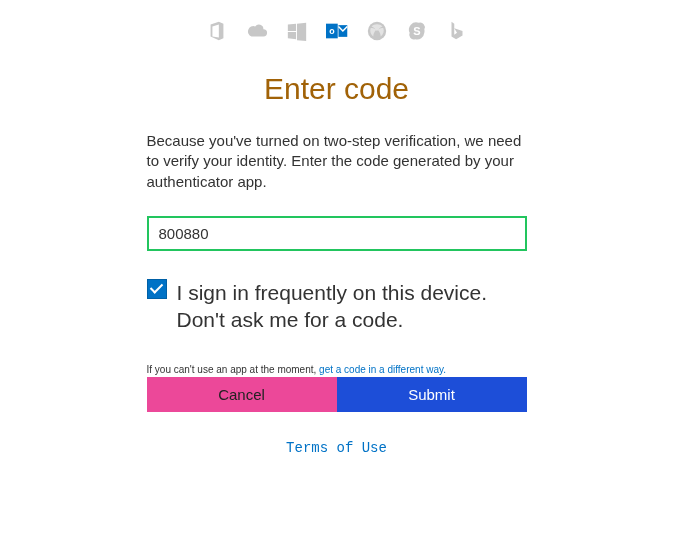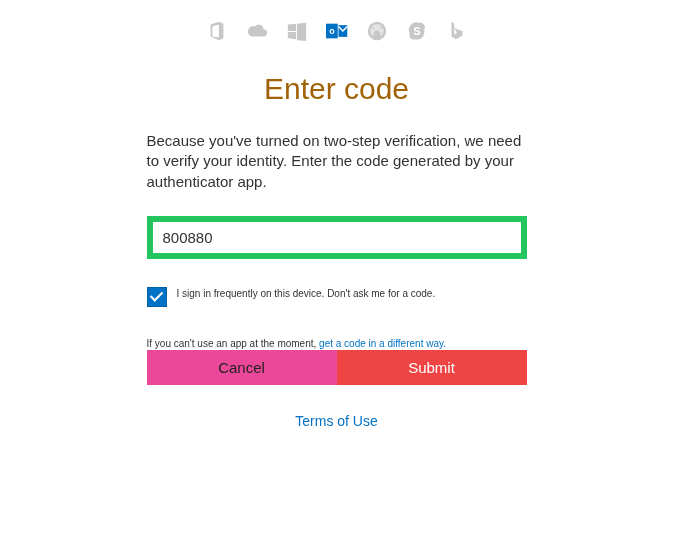--- a/index.html
+++ b/index.html
@@ -37,21 +37,21 @@
     .instructions {
       font-size: 15px;
       line-height: 1.35;
       color: #333;
       margin-bottom: 24px;
     }
     .code-input {
       width: 100%;
       padding: 7px 10px;
       font-size: 15px;
-      border: 6px solid #22c55e;
+      border: 2px solid #22c55e;
       outline: none;
       font-family: inherit;
       color: #333;
     }
     .check-row {
       display: flex;
       align-items: flex-start;
       gap: 10px;
       margin-top: 28px;
       margin-bottom: 30px;
@@ -70,21 +70,21 @@
       position: absolute;
       left: 5px;
       top: 1px;
       width: 5px;
       height: 10px;
       border: solid #fff;
       border-width: 0 2px 2px 0;
       transform: rotate(45deg);
     }
     .check-label {
-      font-size: 10px;
+      font-size: 21px;
       line-height: 1.3;
       color: #333;
     }
     .alt-text {
       text-align: left;
       font-size: 10px;
       line-height: 1.35;
     }
     .link {
       color: #0072c6;
@@ -102,29 +102,30 @@
       font-size: 15px;
       border: none;
       cursor: pointer;
       font-family: inherit;
     }
     .btn-cancel {
       background: #ec4899;
       color: #222;
     }
     .btn-submit {
-      background: #ef4444;
+      background: #1d4ed8;
       color: #fff;
     }
     .footer-links {
       display: flex;
       justify-content: center;
       gap: 40px;
       margin-top: 28px;
       font-size: 14px;
+      font-family: Liberation Mono, monospace;
     }
   </style>
 </head>
 <body>
 
 <div class="container">
 
   <div class="icon-row">
     <span>
       <svg viewBox="0 0 24 24">

